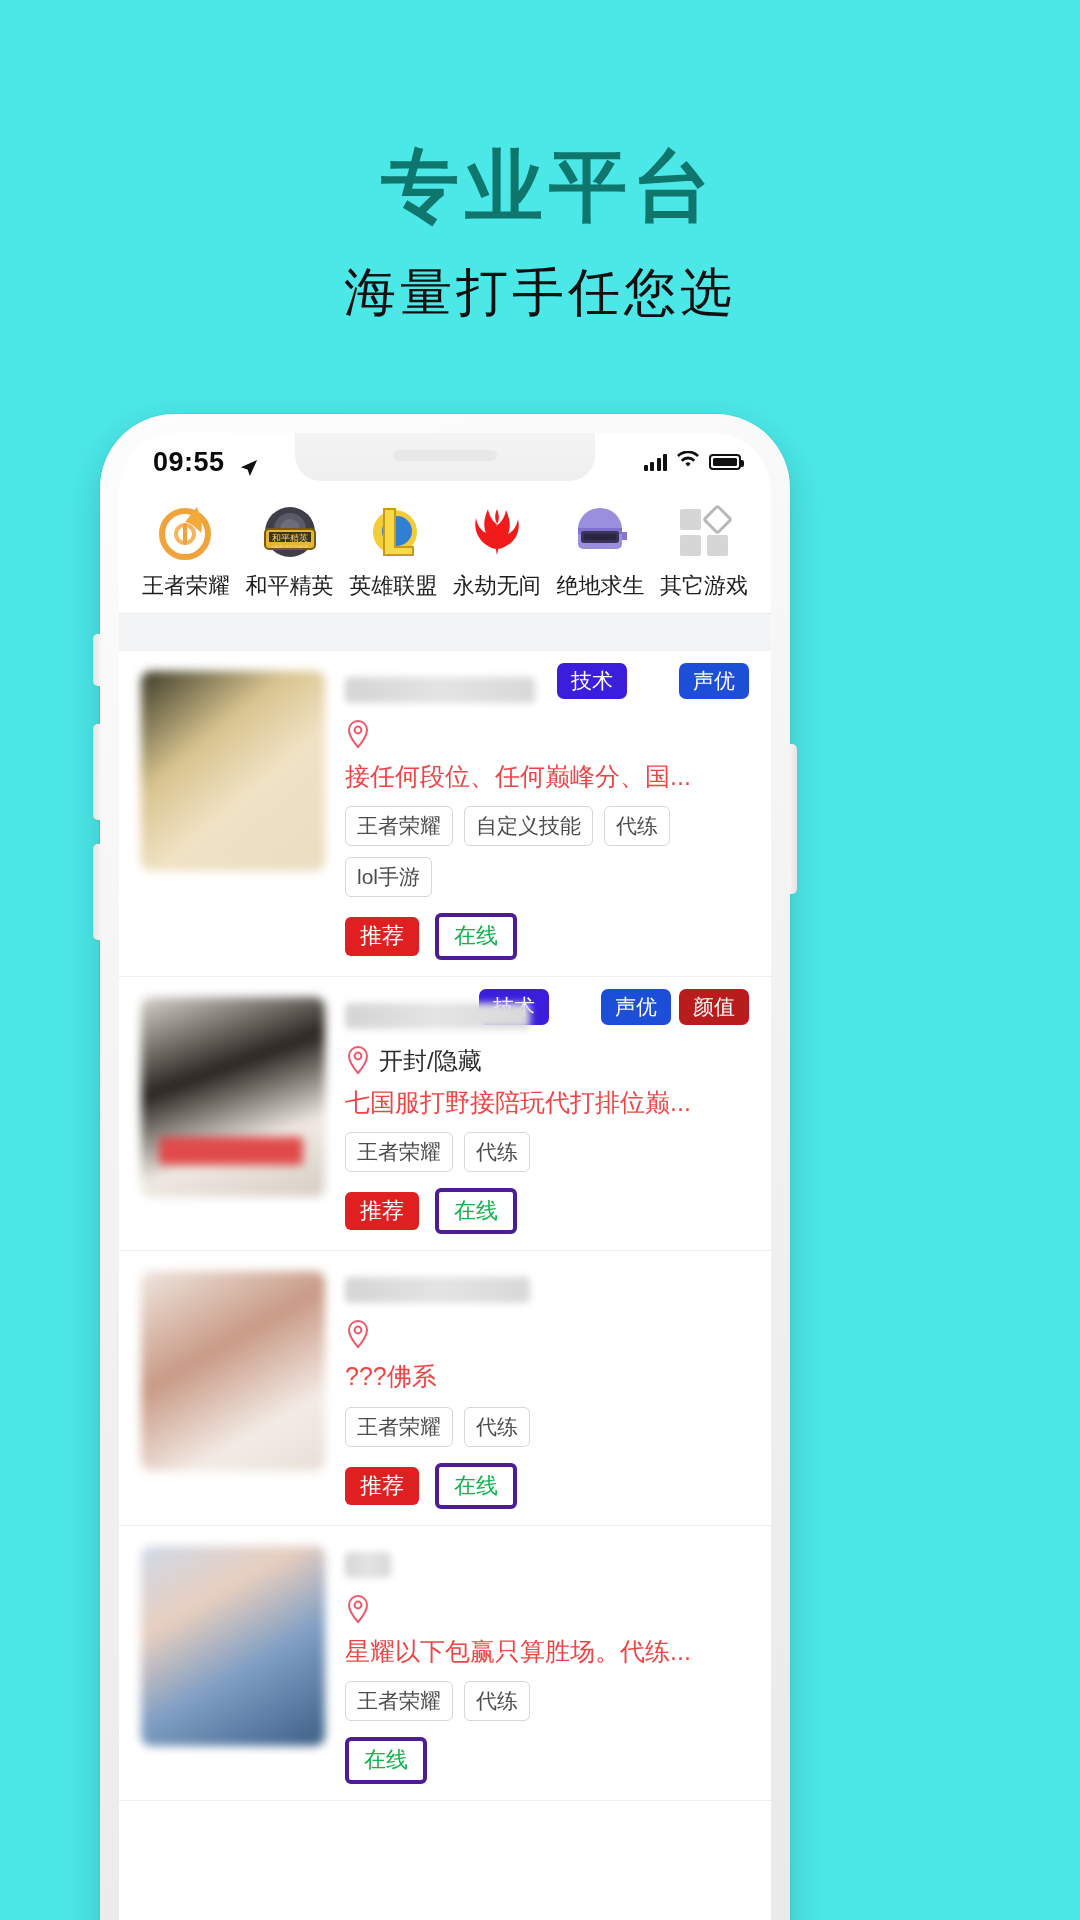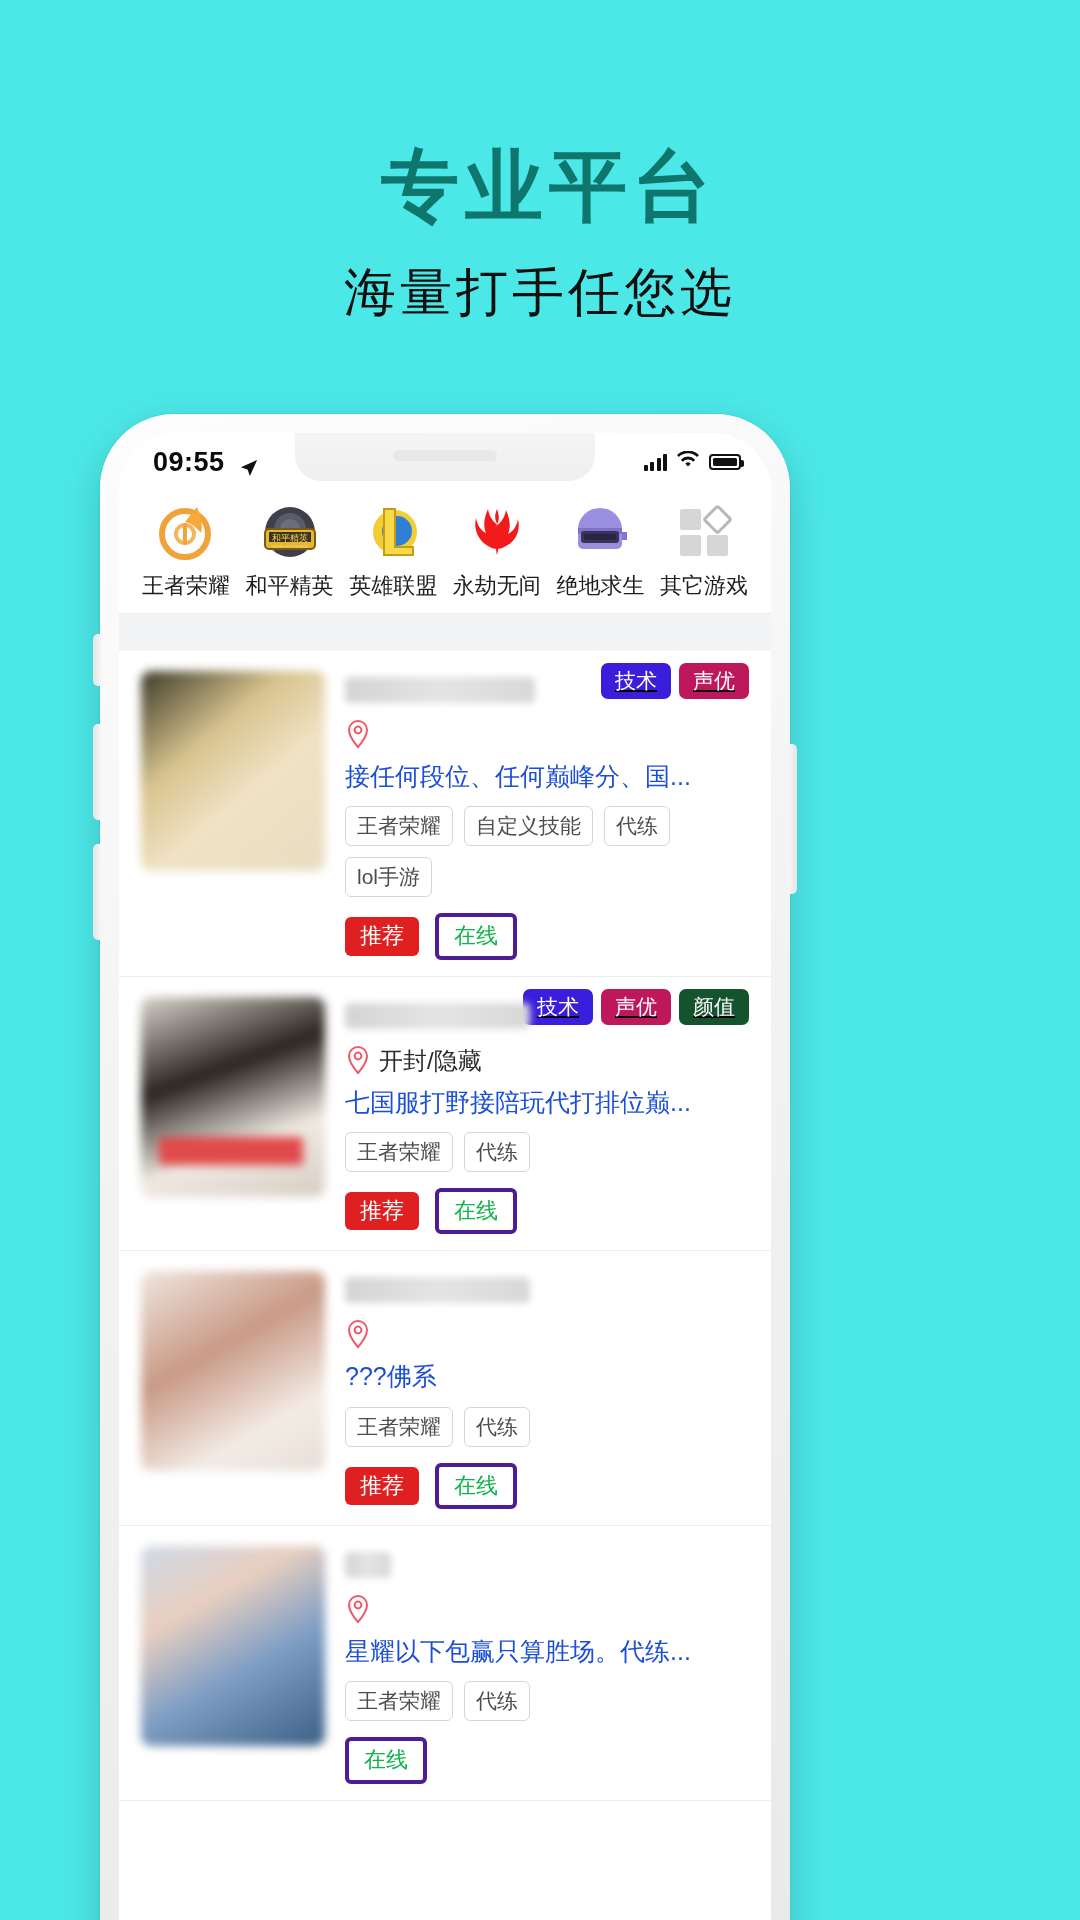--- a/index.html
+++ b/index.html
@@ -122,46 +122,46 @@
     display: flex; padding: 20px 22px 16px 22px;
     border-bottom: 1px solid #ededed; position: relative;
   }
   .avatar {
     width: 184px; height: 200px; border-radius: 10px;
     flex: 0 0 184px; overflow: hidden; position: relative;
     filter: blur(5px);
   }
   .card-body { flex: 1; padding-left: 20px; position: relative; min-width: 0; }
 
-  .badges { position: absolute; right: 0; top: -8px; display: flex; gap: 8px; text-decoration: underline; }
+  .badges { position: absolute; right: 0; top: -8px; display: flex; gap: 8px; }
   .badge {
     color: #fff; font-size: 21px; padding: 5px 14px;
     border-radius: 7px; line-height: 1.25; white-space: nowrap;
   }
   .badge.tech  { background: #3b1edc; }
-  .badge.voice { background: #be185d; }
-  .badge.look  { background: #14532d; }
+  .badge.voice { background: #1d4ed8; margin-left: 44px; }
+  .badge.look  { background: #b91c1c; }
 
   .nick {
     height: 26px; width: 150px; border-radius: 5px; margin-top: 6px;
     background: linear-gradient(90deg,#d4d4d4,#e4e4e4,#d8d8d8);
     filter: blur(3.5px);
   }
   .nick.wide { width: 190px; }
   .nick.widest { width: 185px; }
   .nick.small { width: 46px; }
 
   .locrow {
     display: flex; gap: 8px;
     margin-top: 16px; height: 30px;
   }
   .pin { width: 26px; height: 30px; }
   .loc-text { font-size: 24px; color: #2b2b2b; }
 
-  .desc { margin-top: 12px; font-size: 25px; color: #1d4ed8; line-height: 1.25; }
+  .desc { margin-top: 12px; font-size: 25px; color: #ef4444; line-height: 1.25; }
 
   .tags { display: flex; gap: 11px; margin-top: 14px; flex-wrap: wrap; }
   .tag {
     font-size: 21px; color: #4d4d4d; border: 1px solid #d6d6d6;
     border-radius: 6px; padding: 5px 11px; background: #fff; white-space: nowrap;
   }
 
   .status-row { display: flex; gap: 16px; margin-top: 16px; align-items: center; }
   .pill {
     font-size: 22px; padding: 6px 15px; border-radius: 6px; line-height: 1.2;

